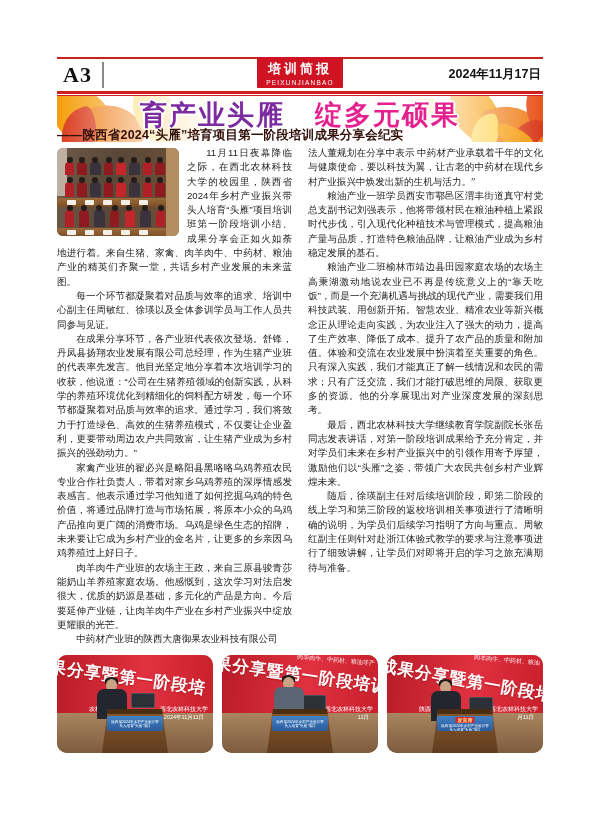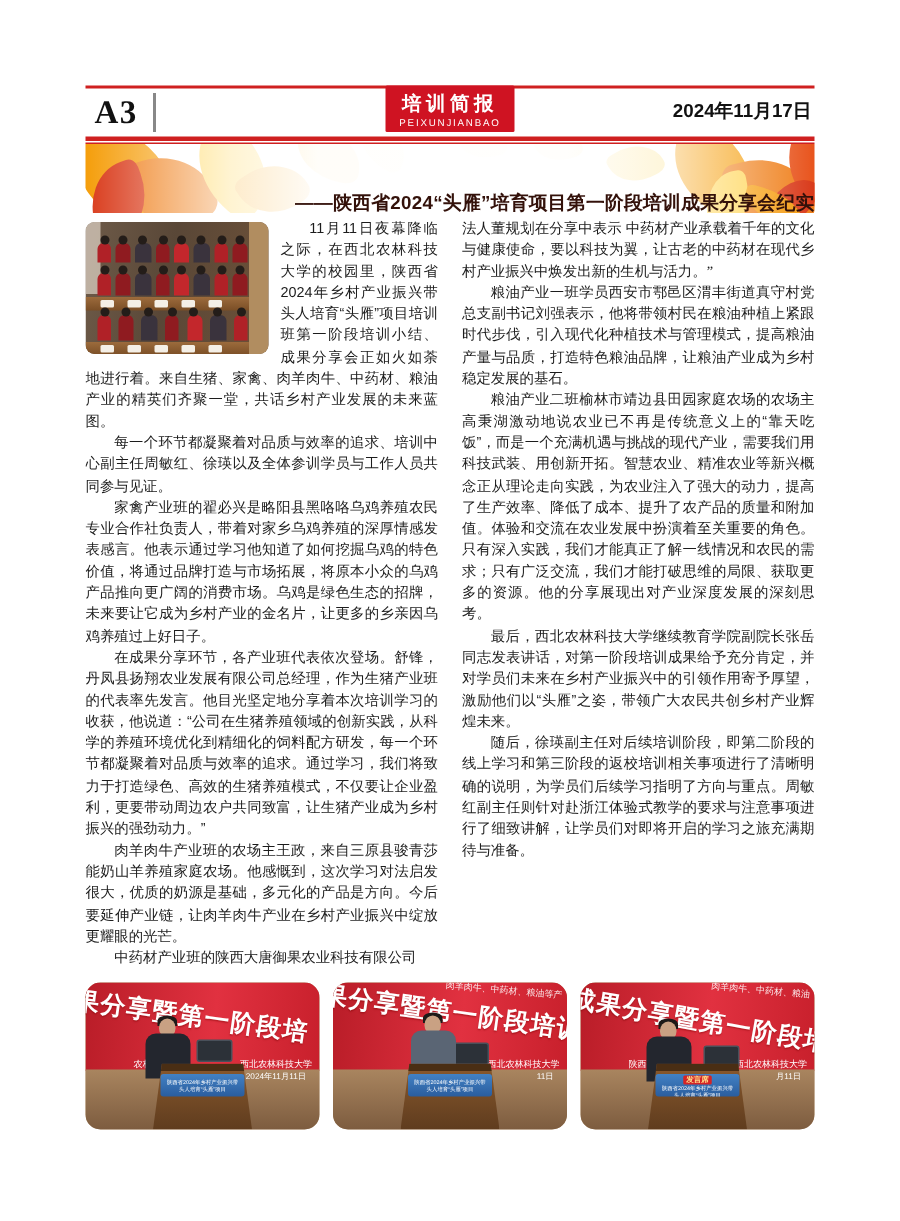--- a/index.html
+++ b/index.html
@@ -26,21 +26,21 @@
   
   .banner { top:96px; height:46px; overflow:hidden; background:#fff; }
   .leaf { position:absolute; border-radius:15% 75% 20% 75%; }
   .banner-fade { position:absolute; inset:0;
     background:linear-gradient(90deg, rgba(255,255,255,0) 0%, rgba(255,255,255,.75) 20%, rgba(255,255,255,.97) 32%, rgba(255,255,255,.97) 66%, rgba(255,255,255,.7) 80%, rgba(255,255,255,0) 100%); }
   .banner-titles { position:absolute; left:0; right:0; top:1px; text-align:center; white-space:nowrap; }
   .bt { font-size:27px; font-weight:900; letter-spacing:2px;
     text-shadow:-2px 0 0 #fff, 2px 0 0 #fff, 0 -2px 0 #fff, 0 2px 0 #fff, -1px -1px 0 #fff, 1px 1px 0 #fff, -1px 1px 0 #fff, 1px -1px 0 #fff; }
   .bt-left { color:#7c2ba0; margin-right:30px; }
   .bt-right { color:#e5218f; }
-  .banner-subtitle { position:absolute; left:0; right:0; top:31px; text-align:right;
+  .banner-subtitle { position:absolute; left:0; right:0; top:31px; text-align:left;
     font-size:12.5px; font-weight:bold; color:#33110a; letter-spacing:0.2px; }
 
   
   .article { top:146px; height:507px; display:flex; gap:16px; overflow:hidden; }
   .col { width:238px; font-size:9.6px; line-height:14.3px; color:#1c1c1c; text-align:justify; }
   .col p { text-indent:2em; }
   .col p.no-indent { text-indent:0;font-family:Liberation Serif, serif; }
   .audience { float:left; width:122px; height:88px; margin:2px 8px 3px 0; border-radius:6px; overflow:hidden;
     position:relative; background:linear-gradient(100deg,#6e5b49 0%,#594737 45%,#6e5138 100%); }
   .aud-window { position:absolute; left:0; top:0; width:10px; height:55%; background:#d9cec0; opacity:.75; }
@@ -112,20 +112,23 @@
         <i class="leaf" style="left: 300px; top: -10px; width: 30px; height: 22px; transform: rotate(-20deg); background: rgb(252, 211, 77); opacity: 0.5;"></i>
         <i class="leaf" style="left: 350px; top: 0px; width: 34px; height: 26px; transform: rotate(-30deg); background: rgb(252, 211, 77); opacity: 0.7;"></i>
         <i class="leaf" style="left: 388px; top: -8px; width: 60px; height: 50px; transform: rotate(25deg); background: rgb(245, 158, 11); opacity: 1;"></i>
         <i class="leaf" style="left: 428px; top: 8px; width: 56px; height: 48px; transform: rotate(-15deg); background: rgb(239, 127, 26); opacity: 1;"></i>
         <i class="leaf" style="left: 462px; top: -10px; width: 52px; height: 44px; transform: rotate(50deg); background: rgb(232, 84, 29); opacity: 1;"></i>
         <i class="leaf" style="left: 408px; top: 24px; width: 40px; height: 30px; transform: rotate(80deg); background: rgb(255, 211, 77); opacity: 1;"></i>
         <i class="leaf" style="left: 452px; top: 26px; width: 38px; height: 26px; transform: rotate(-60deg); background: rgb(217, 58, 26); opacity: 1;"></i>
         <i class="leaf" style="left: 438px; top: 32px; width: 42px; height: 20px; transform: rotate(18deg); background: rgb(245, 158, 11); opacity: 0.95;"></i>
       </div>
     <div class="banner-fade"></div>
+    <div class="banner-titles">
+      <span class="bt bt-left">育产业头雁</span><span class="bt bt-right">绽多元硕果</span>
+    </div>
     <div class="banner-subtitle">——陕西省2024“头雁”培育项目第一阶段培训成果分享会纪实</div>
   </div>
 
   <div class="content article">
     <div class="col">
       <div class="audience">
         <div class="aud-window"></div>
         <div class="aud-wall"></div>
         <div class="arow" id="arow1" style="top:14px; height:13px;">
             <i style="width: 9px;"></i>
@@ -166,22 +169,22 @@
         <div class="adesk" id="adesk2" style="top:80px;">
             <b></b>
             <b></b>
             <b></b>
             <b></b>
             <b></b>
           </div>
       </div>
       <p>11月11日夜幕降临之际，在西北农林科技大学的校园里，陕西省2024年乡村产业振兴带头人培育“头雁”项目培训班第一阶段培训小结、成果分享会正如火如荼地进行着。来自生猪、家禽、肉羊肉牛、中药材、粮油产业的精英们齐聚一堂，共话乡村产业发展的未来蓝图。</p>
       <p>每一个环节都凝聚着对品质与效率的追求、培训中心副主任周敏红、徐瑛以及全体参训学员与工作人员共同参与见证。</p>
+      <p>在成果分享环节，各产业班代表依次登场。舒锋，丹凤县扬翔农业发展有限公司总经理，作为生猪产业班的代表率先发言。他目光坚定地分享着本次培训学习的收获，他说道：“公司在生猪养殖领域的创新实践，从科学的养殖环境优化到精细化的饲料配方研发，每一个环节都凝聚着对品质与效率的追求。通过学习，我们将致力于打造绿色、高效的生猪养殖模式，不仅要让企业盈利，更要带动周边农户共同致富，让生猪产业成为乡村振兴的强劲动力。”</p>
       <p>家禽产业班的翟必兴是略阳县黑咯咯乌鸡养殖农民专业合作社负责人，带着对家乡乌鸡养殖的深厚情感发表感言。他表示通过学习他知道了如何挖掘乌鸡的特色价值，将通过品牌打造与市场拓展，将原本小众的乌鸡产品推向更广阔的消费市场。乌鸡是绿色生态的招牌，未来要让它成为乡村产业的金名片，让更多的乡亲因乌鸡养殖过上好日子。</p>
-      <p>在成果分享环节，各产业班代表依次登场。舒锋，丹凤县扬翔农业发展有限公司总经理，作为生猪产业班的代表率先发言。他目光坚定地分享着本次培训学习的收获，他说道：“公司在生猪养殖领域的创新实践，从科学的养殖环境优化到精细化的饲料配方研发，每一个环节都凝聚着对品质与效率的追求。通过学习，我们将致力于打造绿色、高效的生猪养殖模式，不仅要让企业盈利，更要带动周边农户共同致富，让生猪产业成为乡村振兴的强劲动力。”</p>
       <p>肉羊肉牛产业班的农场主王政，来自三原县骏青莎能奶山羊养殖家庭农场。他感慨到，这次学习对法启发很大，优质的奶源是基础，多元化的产品是方向。今后要延伸产业链，让肉羊肉牛产业在乡村产业振兴中绽放更耀眼的光芒。</p>
       <p>中药材产业班的陕西大唐御果农业科技有限公司</p>
     </div>
     <div class="col">
       <p class="no-indent">法人董规划在分享中表示 中药材产业承载着千年的文化与健康使命，要以科技为翼，让古老的中药材在现代乡村产业振兴中焕发出新的生机与活力。”</p>
       <p>粮油产业一班学员西安市鄠邑区渭丰街道真守村党总支副书记刘强表示，他将带领村民在粮油种植上紧跟时代步伐，引入现代化种植技术与管理模式，提高粮油产量与品质，打造特色粮油品牌，让粮油产业成为乡村稳定发展的基石。</p>
       <p>粮油产业二班榆林市靖边县田园家庭农场的农场主高秉湖激动地说农业已不再是传统意义上的“靠天吃饭”，而是一个充满机遇与挑战的现代产业，需要我们用科技武装、用创新开拓。智慧农业、精准农业等新兴概念正从理论走向实践，为农业注入了强大的动力，提高了生产效率、降低了成本、提升了农产品的质量和附加值。体验和交流在农业发展中扮演着至关重要的角色。只有深入实践，我们才能真正了解一线情况和农民的需求；只有广泛交流，我们才能打破思维的局限、获取更多的资源。他的分享展现出对产业深度发展的深刻思考。</p>
       <p>最后，西北农林科技大学继续教育学院副院长张岳同志发表讲话，对第一阶段培训成果给予充分肯定，并对学员们未来在乡村产业振兴中的引领作用寄予厚望，激励他们以“头雁”之姿，带领广大农民共创乡村产业辉煌未来。</p>
       <p>随后，徐瑛副主任对后续培训阶段，即第二阶段的线上学习和第三阶段的返校培训相关事项进行了清晰明确的说明，为学员们后续学习指明了方向与重点。周敏红副主任则针对赴浙江体验式教学的要求与注意事项进行了细致讲解，让学员们对即将开启的学习之旅充满期待与准备。</p>
     </div>

